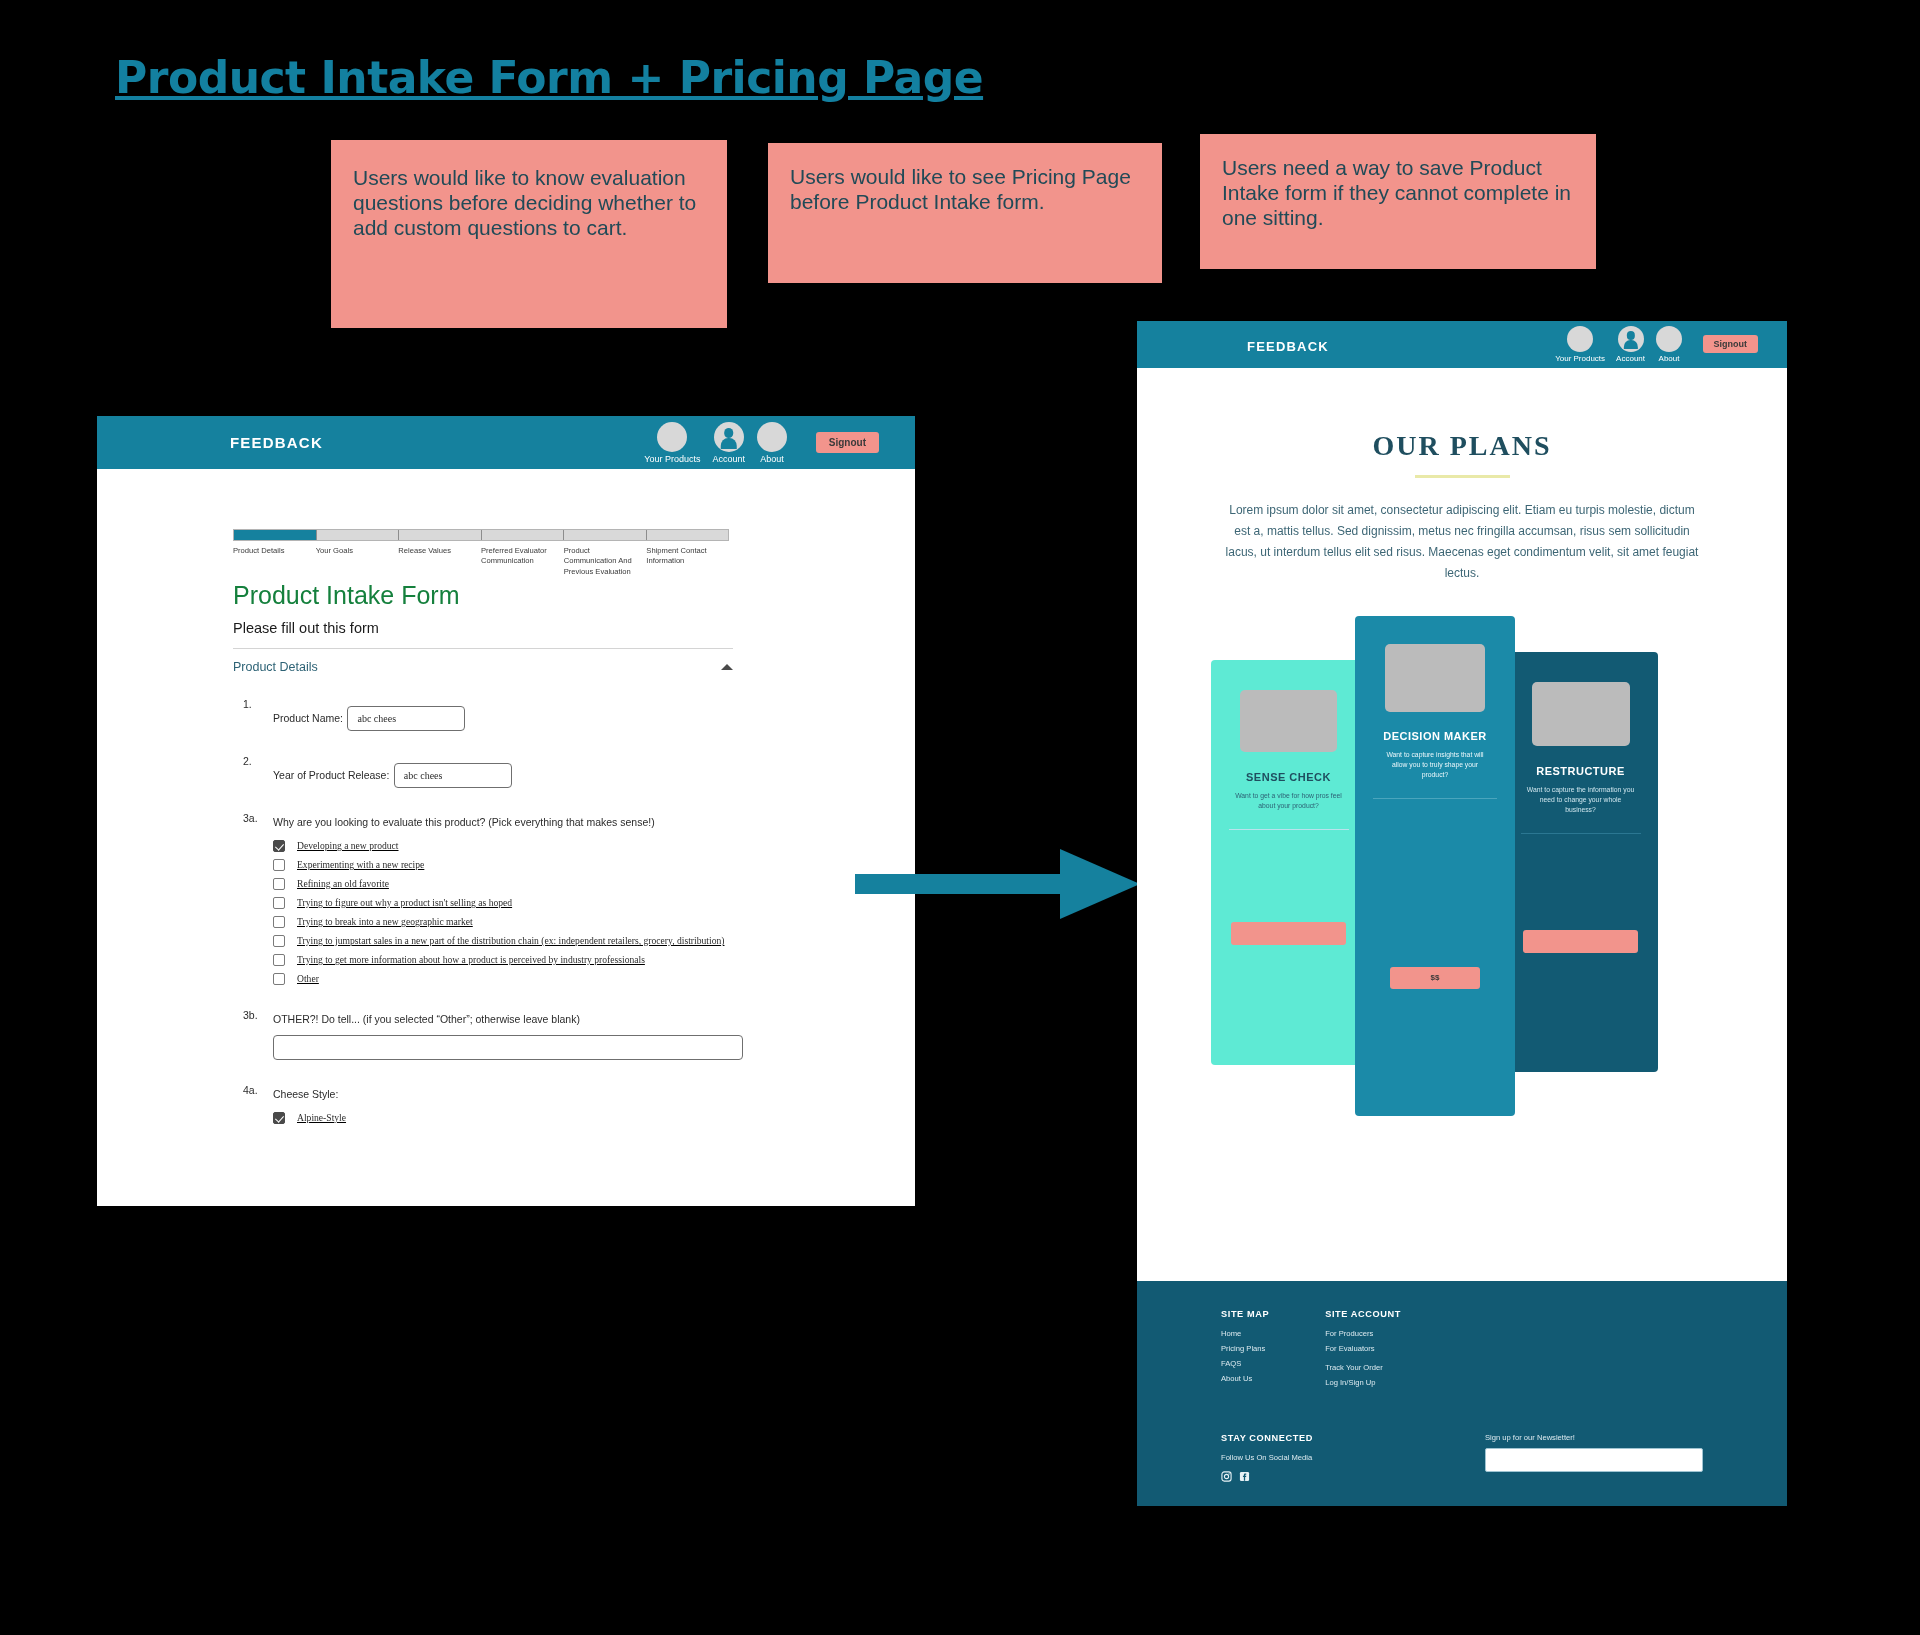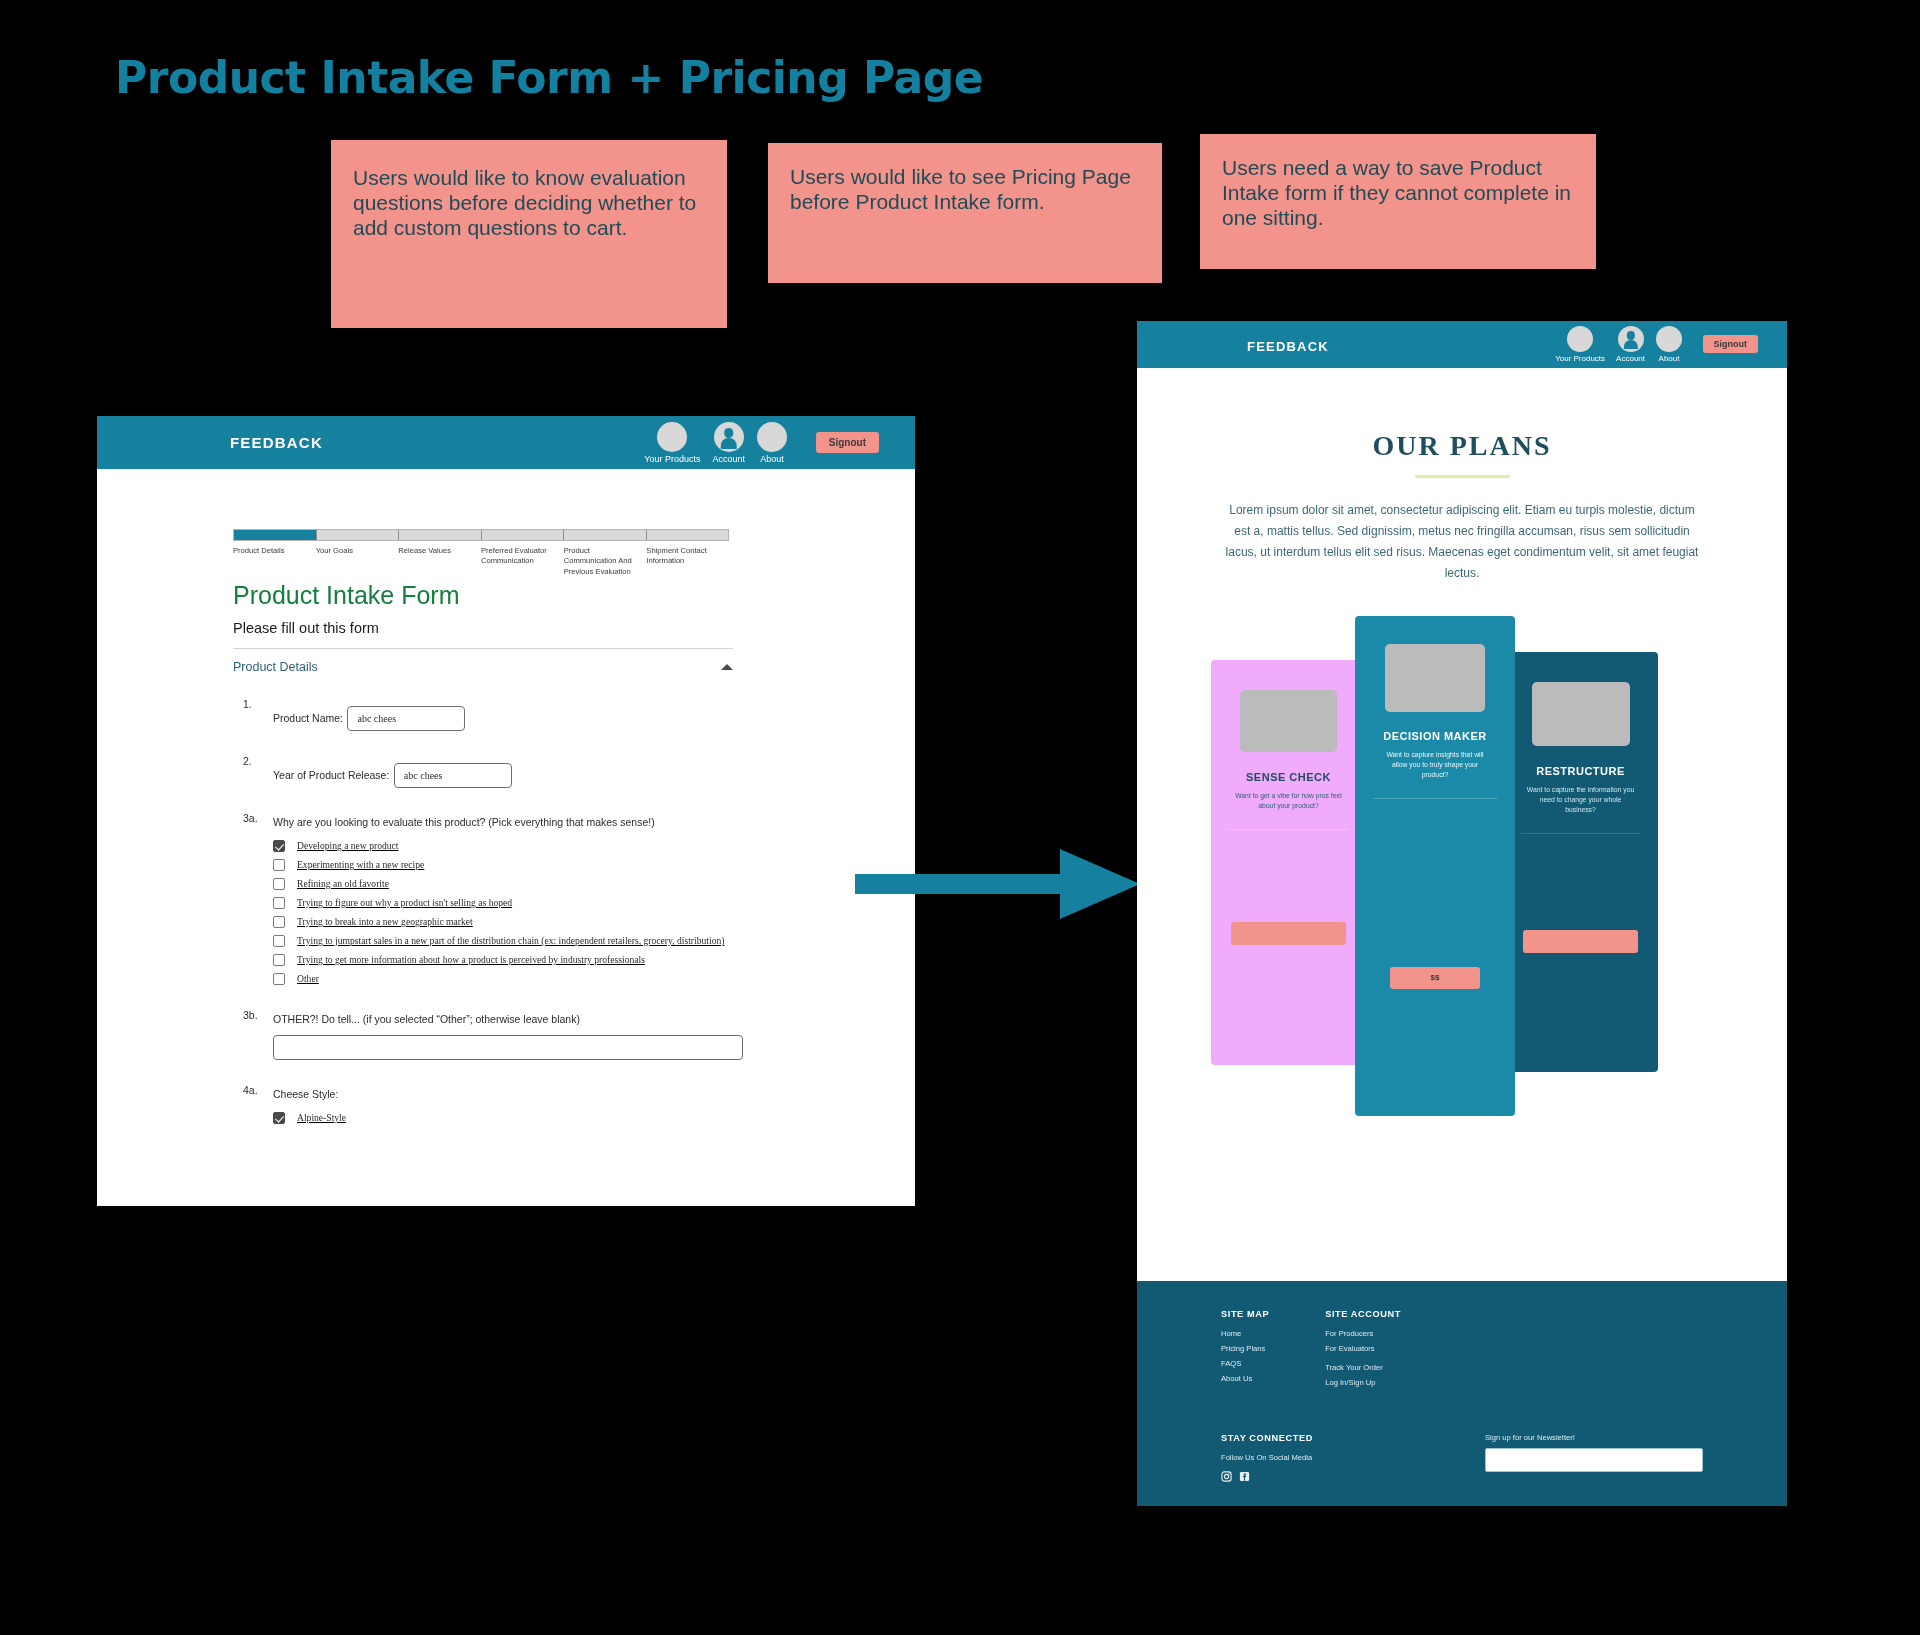--- a/index.html
+++ b/index.html
@@ -10,20 +10,21 @@
     font-family:"Liberation Sans", sans-serif;
     position:relative;
     overflow:hidden;
   }
   
   .slide-title {
     position:absolute; left:115px; top:52px;
     font-size:44px; font-weight:bold; letter-spacing:-0.5px;
     color:#1380a0;
     font-family:"DejaVu Sans", sans-serif;
+    text-decoration:underline;
   }
   
   .note {
     position:absolute;
     background:#f2948c;
     color:#214a57;
     font-size:21px;
     line-height:1.19;
     padding:26px 22px 20px 22px;
   }
@@ -150,21 +151,21 @@
   .card { position:absolute; border-radius:4px; }
   .card .thumb { background:#bbbbbb; border-radius:5px; margin:0 auto; }
   .card .c-title { text-align:center; font-weight:bold; letter-spacing:0.5px; }
   .card .c-desc  { text-align:center; line-height:1.45; }
   .card .c-rule  { height:1px; margin:18px auto 0 auto; }
   .card .c-btn {
     background:#f2948c; border:none; border-radius:3px; cursor:pointer;
     display:block; font-size:8px; font-weight:bold; color:#3a3a3a;
   }
 
-  .card-1 { left:74px; top:44px; width:155px; height:405px; background:#f0abfc; }
+  .card-1 { left:74px; top:44px; width:155px; height:405px; background:#5eead4; }
   .card-1 .thumb { width:97px; height:62px; margin-top:30px; }
   .card-1 .c-title { margin-top:19px; font-size:11px; color:#1f4e5f; }
   .card-1 .c-desc  { margin:8px auto 0 auto; width:110px; font-size:6.8px; color:#2d6275; }
   .card-1 .c-rule  { width:120px; background:#b9e3ec; }
   .card-1 .c-btn   { width:115px; height:23px; margin:92px auto 0 auto; }
 
   .card-2 { left:218px; top:0; width:160px; height:500px; background:#1b8aa8; }
   .card-2 .thumb { width:100px; height:68px; margin-top:28px; }
   .card-2 .c-title { margin-top:18px; font-size:11px; color:#ffffff; }
   .card-2 .c-desc  { margin:8px auto 0 auto; width:112px; font-size:6.8px; color:#eaf7fb; }

